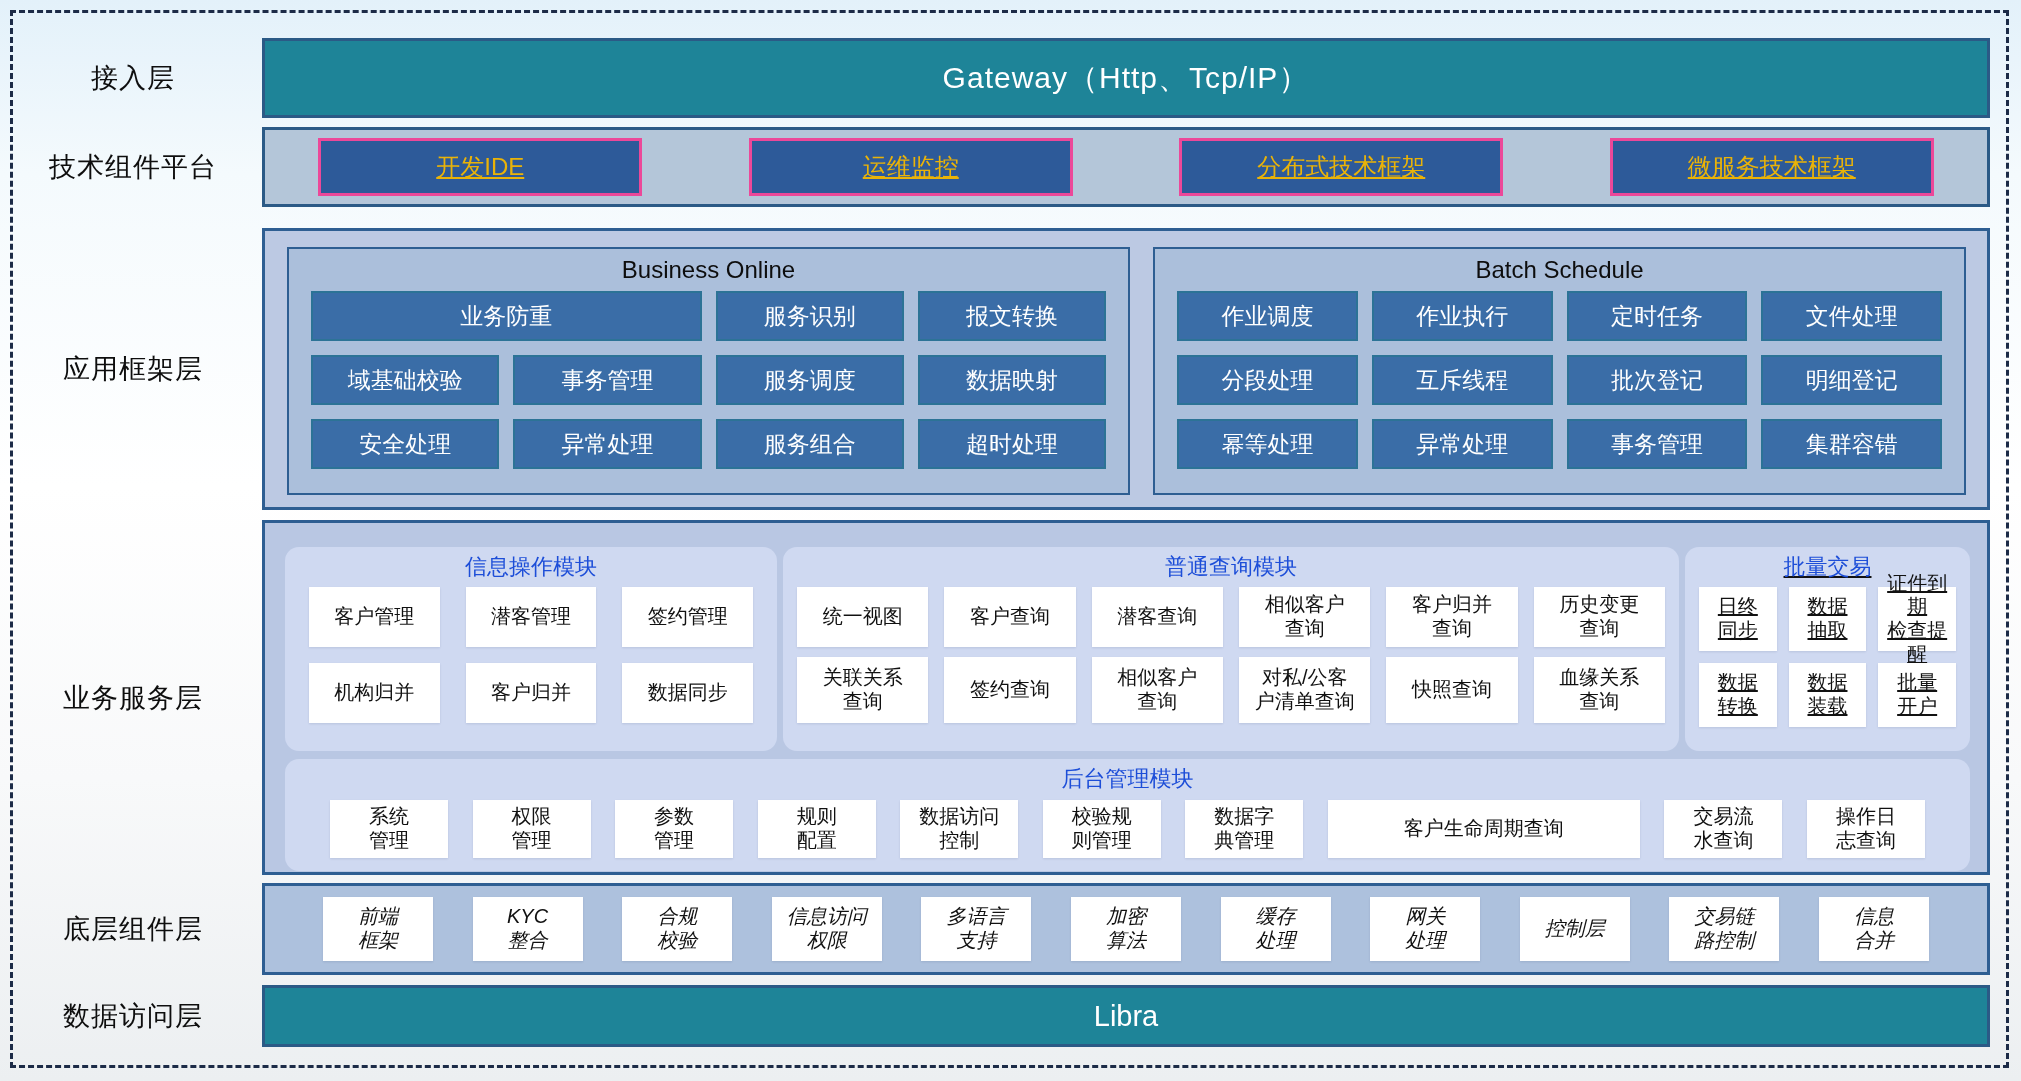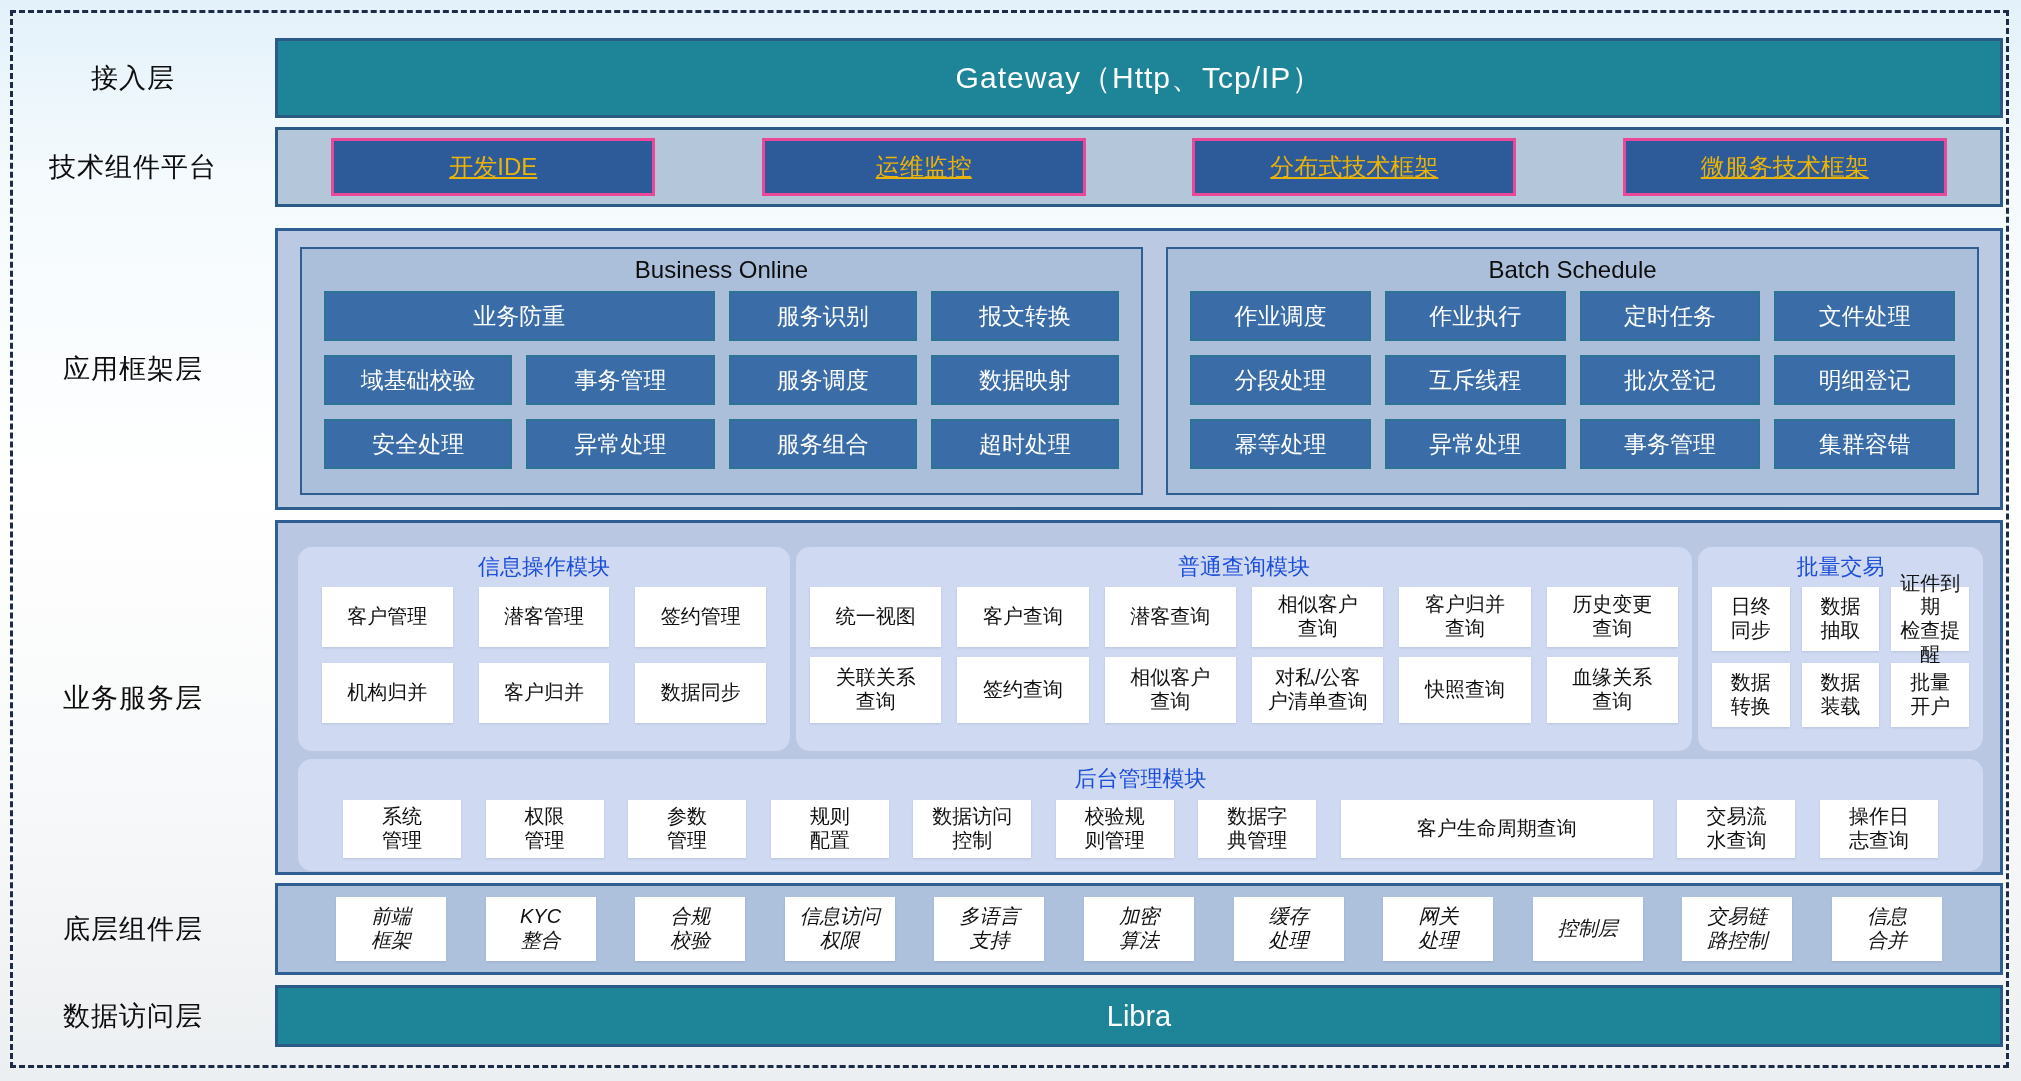--- a/index.html
+++ b/index.html
@@ -29,21 +29,21 @@
   }
   .dashed-frame{
     position:absolute;left:10px;top:10px;width:1999px;height:1058px;
     border:3px dashed #1c2b47;pointer-events:none;box-sizing:border-box;
   }
   .gutter-label{
     position:absolute;left:16px;width:234px;
     display:flex;align-items:center;justify-content:center;
     font-size:27px;font-weight:500;color:#0e0e0e;letter-spacing:1px;
   }
-  .band{position:absolute;left:275px;width:1728px;box-sizing:border-box;}
+  .band{position:absolute;left:262px;width:1728px;box-sizing:border-box;}
   .teal-bar{
     background:var(--teal);border:3px solid var(--navy);
     display:flex;align-items:center;justify-content:center;
     color:#fff;
   }
   .gateway{top:38px;height:80px;font-size:30px;letter-spacing:1px;}
   .libra{top:985px;height:62px;font-size:29px;}
   .tech-row{
     top:127px;height:80px;background:var(--tech-bg);border:3px solid var(--navy);
     display:grid;grid-template-columns:repeat(4,1fr);align-items:center;justify-items:center;
@@ -82,21 +82,21 @@
   .subpanel{
     position:absolute;background:var(--subpanel-bg);border-radius:14px;
     display:flex;flex-direction:column;box-sizing:border-box;
   }
   .module-title{
     height:40px;display:flex;align-items:center;justify-content:center;
     font-size:22px;color:#1d4ed8;flex:0 0 auto;
   }
   .subpanel.info{left:20px;top:24px;width:492px;height:204px;}
   .subpanel.query{left:518px;top:24px;width:896px;height:204px;}
-  .subpanel.trade{left:1420px;top:24px;width:285px;height:204px;}
+  .subpanel.trade{left:1420px;top:24px;width:285px;height:204px;text-decoration:underline;}
   .subpanel.admin{left:20px;top:236px;width:1685px;height:112px;}
   .info-grid{display:grid;grid-template-columns:repeat(3,1fr);grid-template-rows:60px 60px;gap:16px 26px;padding:0 24px;}
   .query-grid{display:grid;grid-template-columns:repeat(6,1fr);grid-template-rows:60px 66px;gap:10px 16px;padding:0 14px;}
   .trade-grid{display:grid;grid-template-columns:repeat(3,1fr);grid-template-rows:64px 64px;gap:12px 12px;padding:0 14px;}
   .cell-white{
     background:#ffffff;color:#111;font-size:20px;line-height:1.18;
     display:flex;align-items:center;justify-content:center;text-align:center;
     white-space:pre-line;box-shadow:0 1px 2px rgba(30,50,90,0.12);
   }
   .admin-row{

